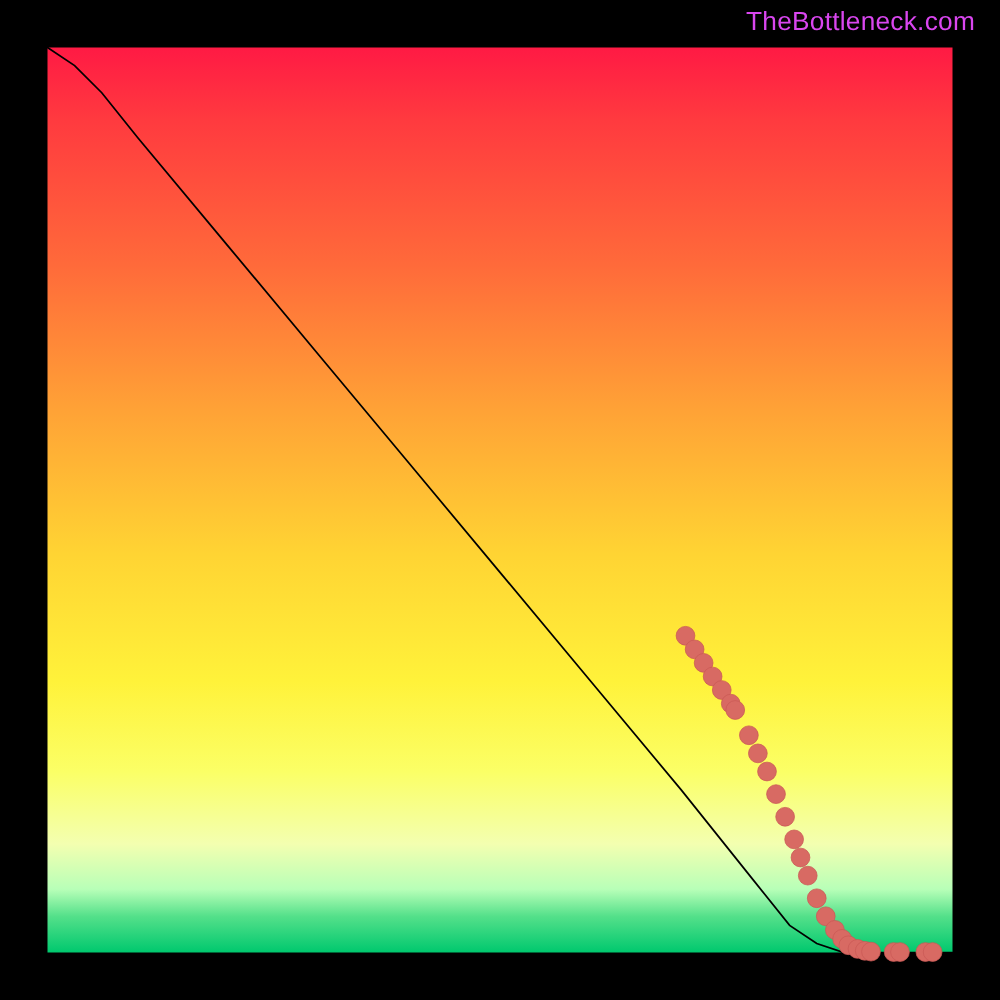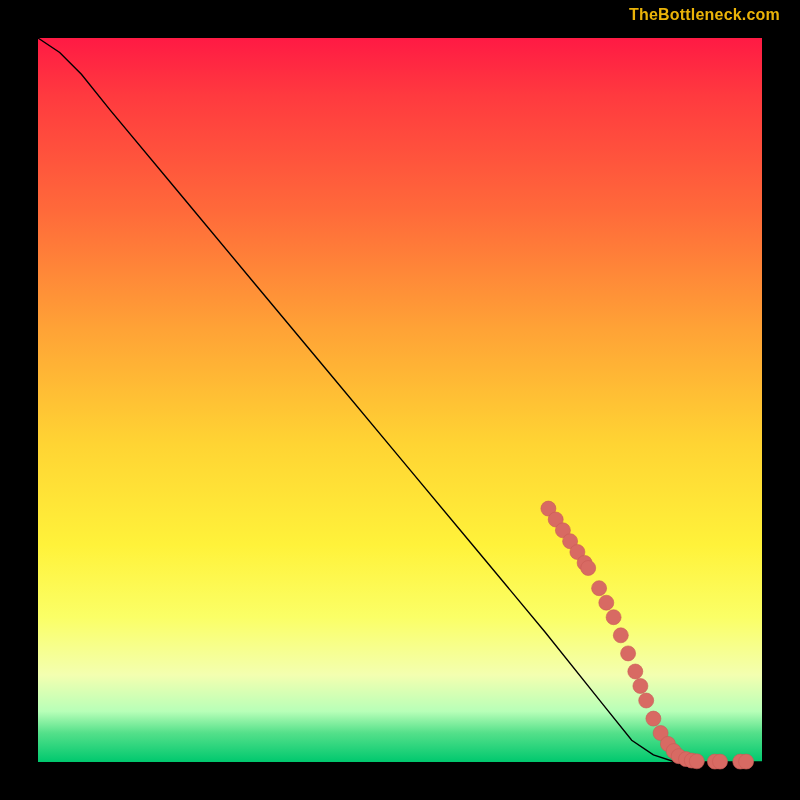--- a/index.html
+++ b/index.html
@@ -36,23 +36,23 @@
       #f3ffb0 88%,
       #b8ffb8 93%,
       #54e08a 96%,
       #00c86e 100%
     );
   }
   .watermark {
     position: absolute;
     top: 6px;
     right: 20px;
-    color: #eab308;
-    font-size: 16px;
-    font-weight: 700;
+    color: #d946ef;
+    font-size: 21px;
+    font-weight: 400;
     letter-spacing: 0.2px;
     user-select: none;
   }
   svg.overlay {
     position: absolute;
     left: 38px;
     top: 38px;
     width: 724px;
     height: 724px;
     overflow: visible;

